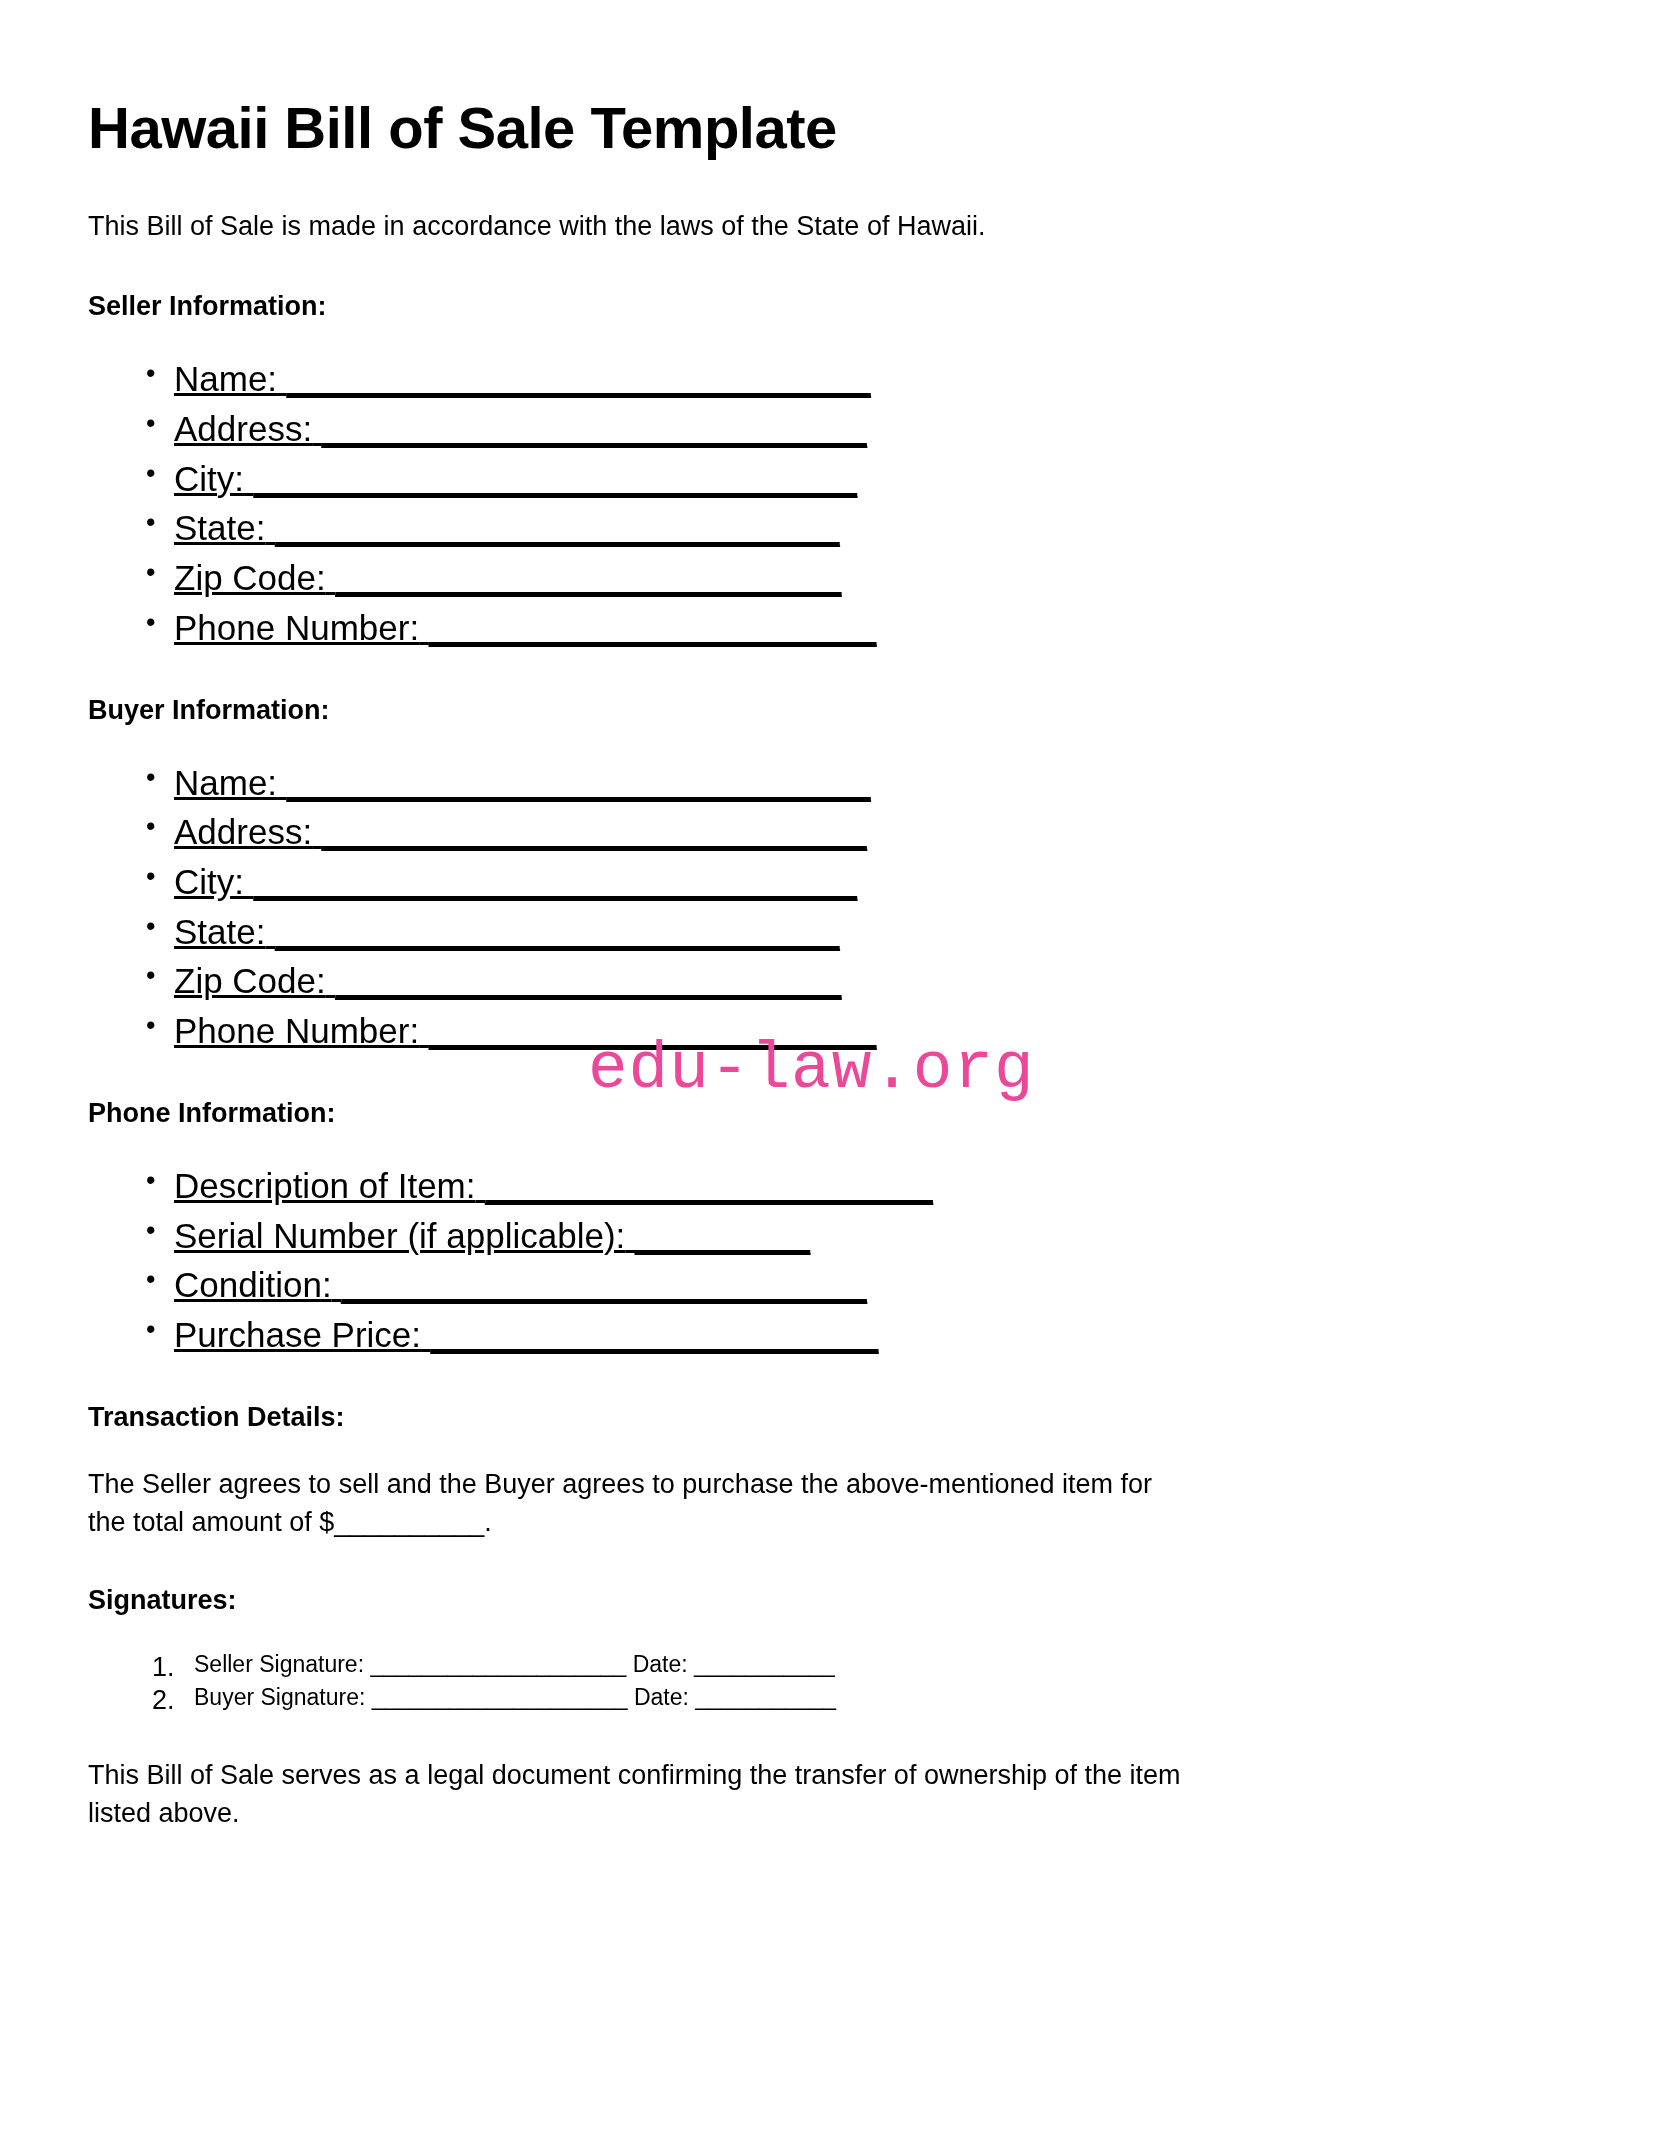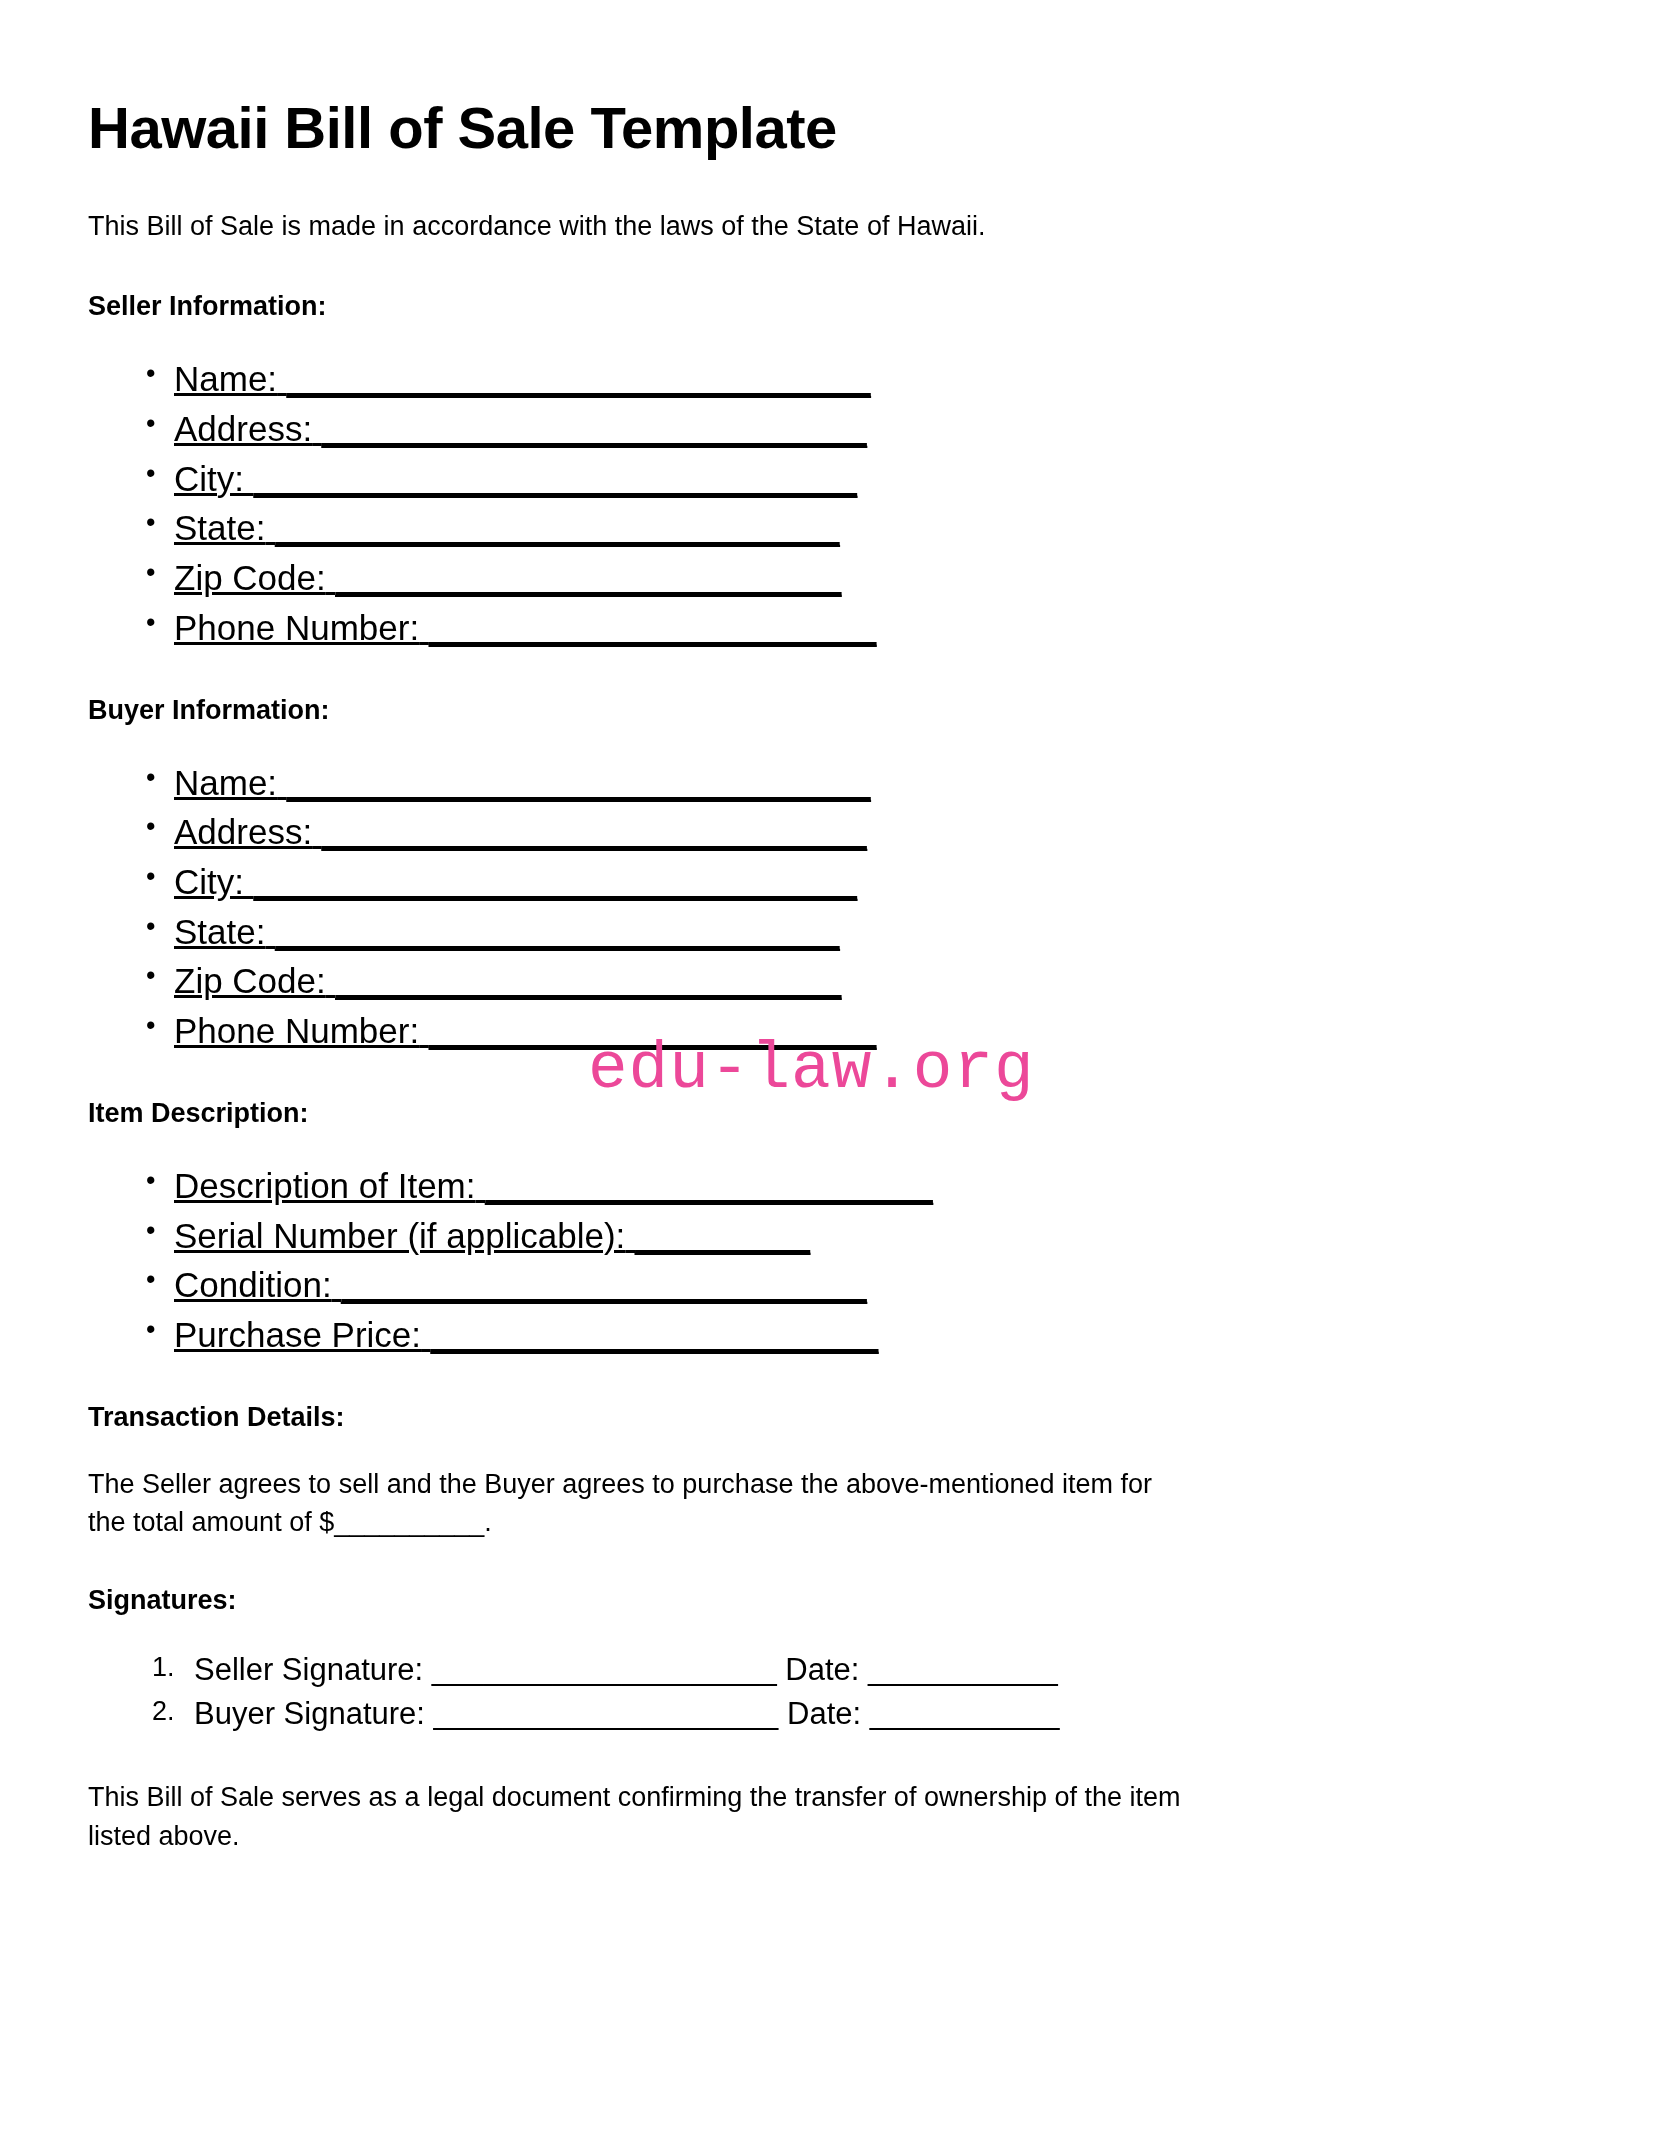--- a/index.html
+++ b/index.html
@@ -70,21 +70,21 @@
     line-height: 1.42;
   }
 
   ol.sig-list {
     list-style: none;
     margin: 0 0 42px 0;
     padding: 0 0 0 64px;
     counter-reset: sigitem;
   }
   ol.sig-list > li {
-    font-size: 31px;
+    font-size: 23px;
     line-height: 1.42;
     position: relative;
     padding-left: 42px;
     white-space: nowrap;
     counter-increment: sigitem;
   }
   ol.sig-list > li::before {
     content: counter(sigitem) ".";
     position: absolute;
     left: 0;
@@ -146,21 +146,21 @@
   <h2 class="section-heading">Buyer Information:</h2>
   <ul class="field-list">
     <li><span>Name:</span> <span class="fill">______________________________</span></li>
     <li><span>Address:</span> <span class="fill">____________________________</span></li>
     <li><span>City:</span> <span class="fill">_______________________________</span></li>
     <li><span>State:</span> <span class="fill">_____________________________</span></li>
     <li><span>Zip Code:</span> <span class="fill">__________________________</span></li>
     <li><span>Phone Number:</span> <span class="fill">_______________________</span></li>
   </ul>
 
-  <h2 class="section-heading">Item Description:</h2>
+  <h2 class="section-heading">Phone Information:</h2>
   <ul class="field-list">
     <li><span>Description of Item:</span> <span class="fill">_______________________</span></li>
     <li><span>Serial Number (if applicable):</span> <span class="fill">_________</span></li>
     <li><span>Condition:</span> <span class="fill">___________________________</span></li>
     <li><span>Purchase Price:</span> <span class="fill">_______________________</span></li>
   </ul>
 
   <h2 class="section-heading">Transaction Details:</h2>
   <p class="body-para"><span>The Seller agrees to sell and the Buyer agrees to purchase the above-mentioned item for the total amount of $</span><span class="fill">__________</span><span>.</span></p>
 

